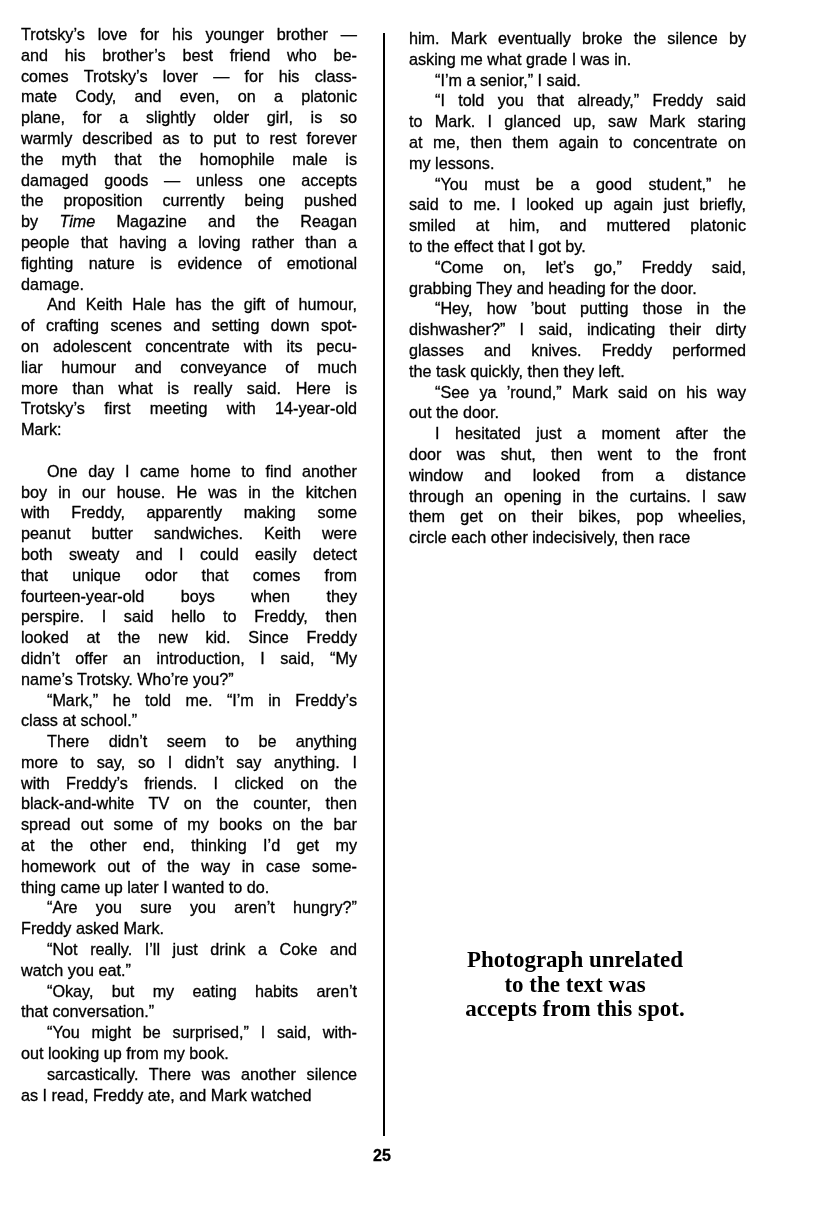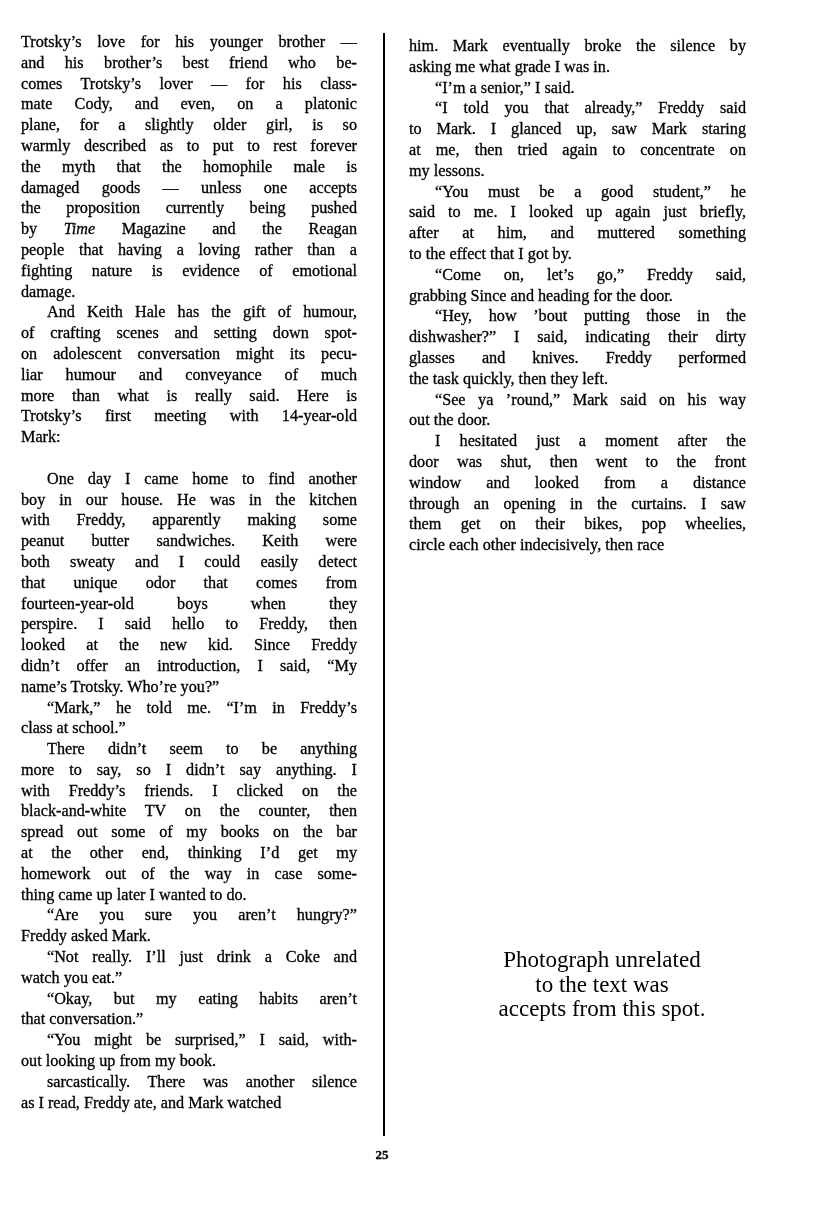--- a/index.html
+++ b/index.html
@@ -11,22 +11,21 @@
     position: relative;
     width: 820px;
     height: 1206px;
     background: #ffffff;
     color: #000000;
     font-family: "Liberation Sans", sans-serif;
     overflow: hidden;
   }
   .col {
     position: absolute;
-    top: 32px;
-    font-family: Liberation Serif, serif;
+    top: 24px;
   }
   .col-left  { left: 21px;  width: 336px; }
   .col-right { left: 409px; width: 337px; padding-top: 4px; }
   .para { margin: 0; }
   .line {
     font-size: 16.2px;
     line-height: 20.8px;
     text-align: justify;
     white-space: normal;
     -webkit-text-stroke: 0.3px #000;
@@ -37,39 +36,38 @@
   .divider {
     position: absolute;
     left: 383px;
     top: 33px;
     width: 2px;
     height: 1103px;
     background: #000000;
   }
   .photo-note {
     position: absolute;
-    left: 432px;
+    left: 405px;
     top: 948px;
     width: 340px;
     text-align: center;
     font-family: "Liberation Serif", serif;
-    font-weight: normal;
+    font-weight: bold;
     font-size: 23px;
     line-height: 24.6px;
     color: #000000;
   }
   .page-number {
     position: absolute;
     left: 366px;
     top: 1147px;
     width: 32px;
     text-align: center;
-    font-size: 13px;
+    font-size: 16px;
     font-weight: bold;
-    font-family: Liberation Serif, serif;
     -webkit-text-stroke: 0.3px #000;
   }
   i { font-style: italic; }
 </style>
 </head>
 <body>
 
 <div class="page">
 
   <div class="col col-left">
@@ -84,21 +82,21 @@
         <div class="line jl">damaged goods — unless one accepts</div>
         <div class="line jl">the proposition currently being pushed</div>
         <div class="line jl"><span>by </span><i>Time</i><span> Magazine and the Reagan</span></div>
         <div class="line jl">people that having a loving rather than a</div>
         <div class="line jl">fighting nature is evidence of emotional</div>
         <div class="line">damage.</div>
       </div>
       <div class="para indent">
         <div class="line jl">And Keith Hale has the gift of humour,</div>
         <div class="line jl">of crafting scenes and setting down spot-</div>
-        <div class="line jl">on adolescent conversation might its pecu-</div>
+        <div class="line jl">on adolescent concentrate with its pecu-</div>
         <div class="line jl">liar humour and conveyance of much</div>
         <div class="line jl">more than what is really said. Here is</div>
         <div class="line jl">Trotsky’s first meeting with 14-year-old</div>
         <div class="line">Mark:</div>
       </div>
       <div class="gap"></div>
       <div class="para indent">
         <div class="line jl">One day I came home to find another</div>
         <div class="line jl">boy in our house. He was in the kitchen</div>
         <div class="line jl">with Freddy, apparently making some</div>
@@ -153,32 +151,32 @@
       <div class="para">
         <div class="line jl">him. Mark eventually broke the silence by</div>
         <div class="line">asking me what grade I was in.</div>
       </div>
       <div class="para indent">
         <div class="line">“I’m a senior,” I said.</div>
       </div>
       <div class="para indent">
         <div class="line jl">“I told you that already,” Freddy said</div>
         <div class="line jl">to Mark. I glanced up, saw Mark staring</div>
-        <div class="line jl">at me, then tried again to concentrate on</div>
+        <div class="line jl">at me, then them again to concentrate on</div>
         <div class="line">my lessons.</div>
       </div>
       <div class="para indent">
         <div class="line jl">“You must be a good student,” he</div>
         <div class="line jl">said to me. I looked up again just briefly,</div>
-        <div class="line jl">after at him, and muttered something</div>
+        <div class="line jl">smiled at him, and muttered platonic</div>
         <div class="line">to the effect that I got by.</div>
       </div>
       <div class="para indent">
         <div class="line jl">“Come on, let’s go,” Freddy said,</div>
-        <div class="line">grabbing Since and heading for the door.</div>
+        <div class="line">grabbing They and heading for the door.</div>
       </div>
       <div class="para indent">
         <div class="line jl">“Hey, how ’bout putting those in the</div>
         <div class="line jl">dishwasher?” I said, indicating their dirty</div>
         <div class="line jl">glasses and knives. Freddy performed</div>
         <div class="line">the task quickly, then they left.</div>
       </div>
       <div class="para indent">
         <div class="line jl">“See ya ’round,” Mark said on his way</div>
         <div class="line">out the door.</div>

